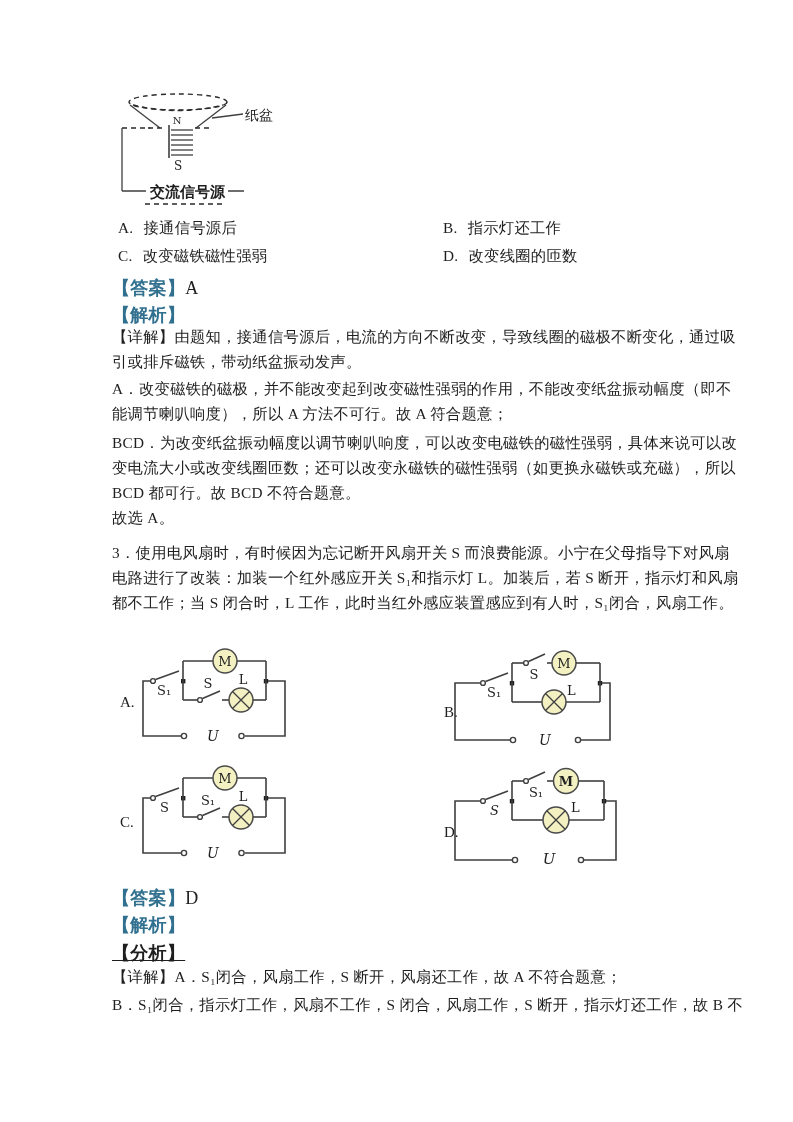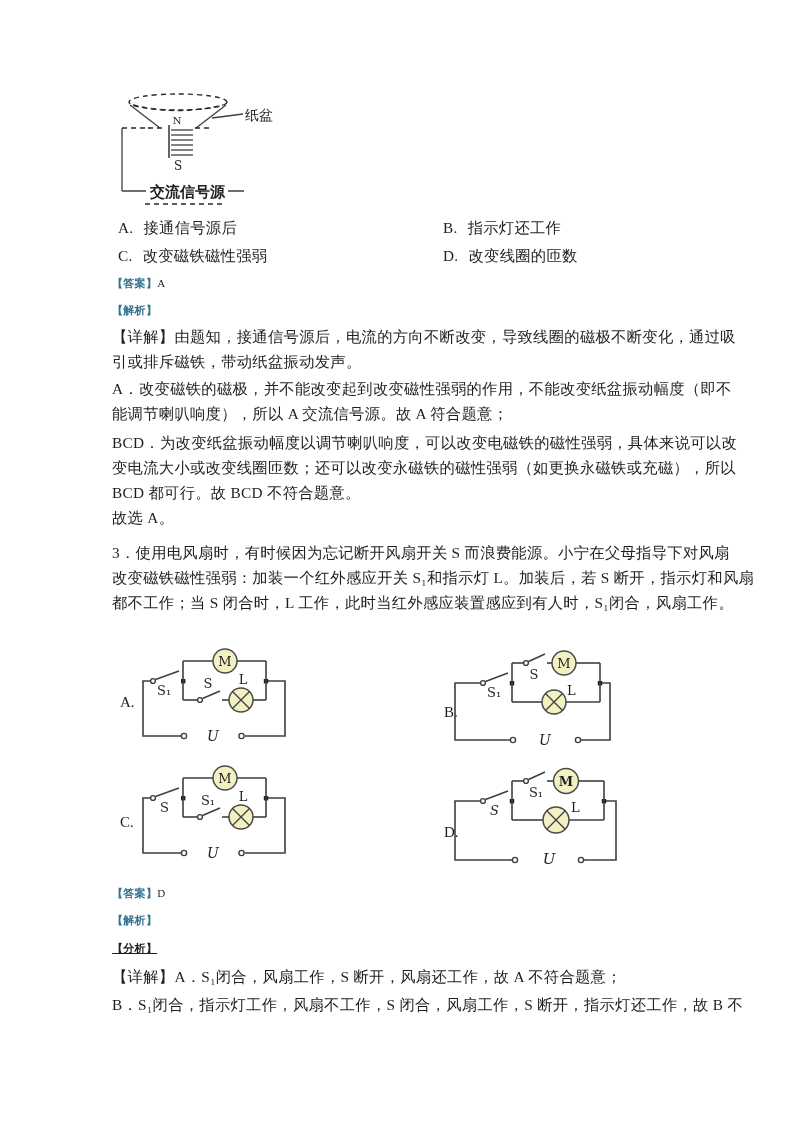--- a/index.html
+++ b/index.html
@@ -3,21 +3,21 @@
 <meta charset="utf-8">
 <style>
   html,body{margin:0;padding:0;background:#ffffff;}
   .page{
     position:relative;width:793px;height:1122px;background:#ffffff;overflow:hidden;
     font-family:"Liberation Serif","DejaVu Serif",serif;color:#1e1e1e;
   }
   .line{position:absolute;font-size:15.3px;line-height:20px;white-space:nowrap;letter-spacing:.3px;}
   .opt{position:absolute;font-size:15.3px;white-space:nowrap;letter-spacing:.3px;}
   .opt .key{display:inline-block;margin-right:10px;}
-  .anskey{position:absolute;font-size:11px;white-space:nowrap;letter-spacing:.3px;}
+  .anskey{position:absolute;font-size:18px;white-space:nowrap;letter-spacing:.3px;}
   .teal{color:#31708f;font-weight:600;}
   .blackmk{font-weight:600;text-decoration:underline;}
   .clabel{position:absolute;font-size:15px;}
   svg{position:absolute;overflow:visible;}
   svg text{font-family:"DejaVu Serif","DejaVu Sans",serif;fill:#1e1e1e;}
   .wire{stroke:#3f3f3f;stroke-width:1.6;fill:none;}
   .wire2{stroke:#3f3f3f;stroke-width:1.3;fill:none;}
   .dash{stroke:#2a2a2a;stroke-width:1.4;fill:none;stroke-dasharray:5 4;}
   .comp{fill:#f3f0c2;stroke:#4a4a4a;stroke-width:1.5;}
   .term{fill:#ffffff;stroke:#3f3f3f;stroke-width:1.4;}
@@ -79,28 +79,28 @@
   <div class="anskey" style="left:112px;top:276px">
     <span class="teal">【答案】</span><span>A</span>
   </div>
   <div class="anskey" style="left:112px;top:303px">
     <span class="teal">【解析】</span>
   </div>
 
   <div class="line" style="left:112px;top:327px">【详解】由题知，接通信号源后，电流的方向不断改变，导致线圈的磁极不断变化，通过吸</div>
   <div class="line" style="left:112px;top:352px">引或排斥磁铁，带动纸盆振动发声。</div>
   <div class="line" style="left:112px;top:379px">A．改变磁铁的磁极，并不能改变起到改变磁性强弱的作用，不能改变纸盆振动幅度（即不</div>
-  <div class="line" style="left:112px;top:404px">能调节喇叭响度），所以 A 交流信号源。故 A 符合题意；</div>
+  <div class="line" style="left:112px;top:404px">能调节喇叭响度），所以 A 方法不可行。故 A 符合题意；</div>
   <div class="line" style="left:112px;top:433px">BCD．为改变纸盆振动幅度以调节喇叭响度，可以改变电磁铁的磁性强弱，具体来说可以改</div>
   <div class="line" style="left:112px;top:458px">变电流大小或改变线圈匝数；还可以改变永磁铁的磁性强弱（如更换永磁铁或充磁），所以</div>
   <div class="line" style="left:112px;top:483px">BCD 都可行。故 BCD 不符合题意。</div>
   <div class="line" style="left:112px;top:508px">故选 A。</div>
 
   <div class="line" style="left:112px;top:543px">3．使用电风扇时，有时候因为忘记断开风扇开关 S 而浪费能源。小宁在父母指导下对风扇</div>
-  <div class="line" style="left:112px;top:568px">改变磁铁磁性强弱：加装一个红外感应开关 S₁和指示灯 L。加装后，若 S 断开，指示灯和风扇</div>
+  <div class="line" style="left:112px;top:568px">电路进行了改装：加装一个红外感应开关 S₁和指示灯 L。加装后，若 S 断开，指示灯和风扇</div>
   <div class="line" style="left:112px;top:593px">都不工作；当 S 闭合时，L 工作，此时当红外感应装置感应到有人时，S₁闭合，风扇工作。</div>
 
   <div class="clabel" style="left:120px;top:694px">A.</div>
   <svg style="left:134px;top:648px" width="175" height="100" viewBox="0 0 175 100">
     <path class="wire" d="M16.5,33 H9 V88 H47"></path>
     <circle class="term" cx="50" cy="88" r="2.6"></circle>
     <circle class="term" cx="107.5" cy="88" r="2.6"></circle>
     <path class="wire" d="M132,33 H151 V88 H111"></path>
     <circle class="term" cx="19" cy="33" r="2.4"></circle>
     <path class="wire" d="M21.5,31.5 L45,23"></path>

